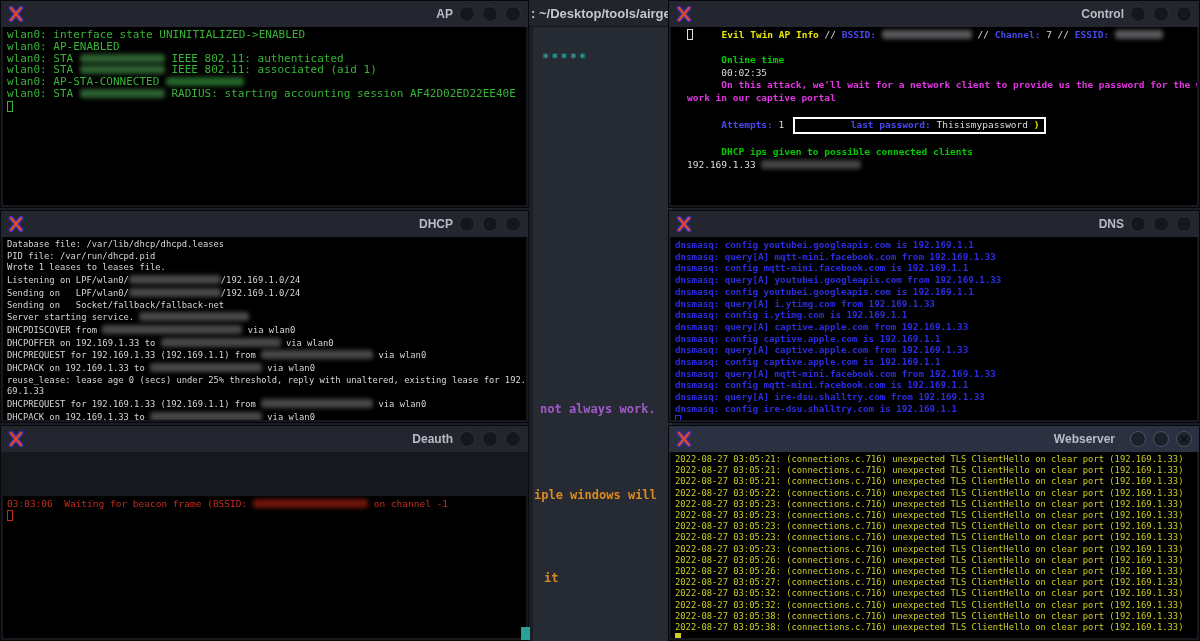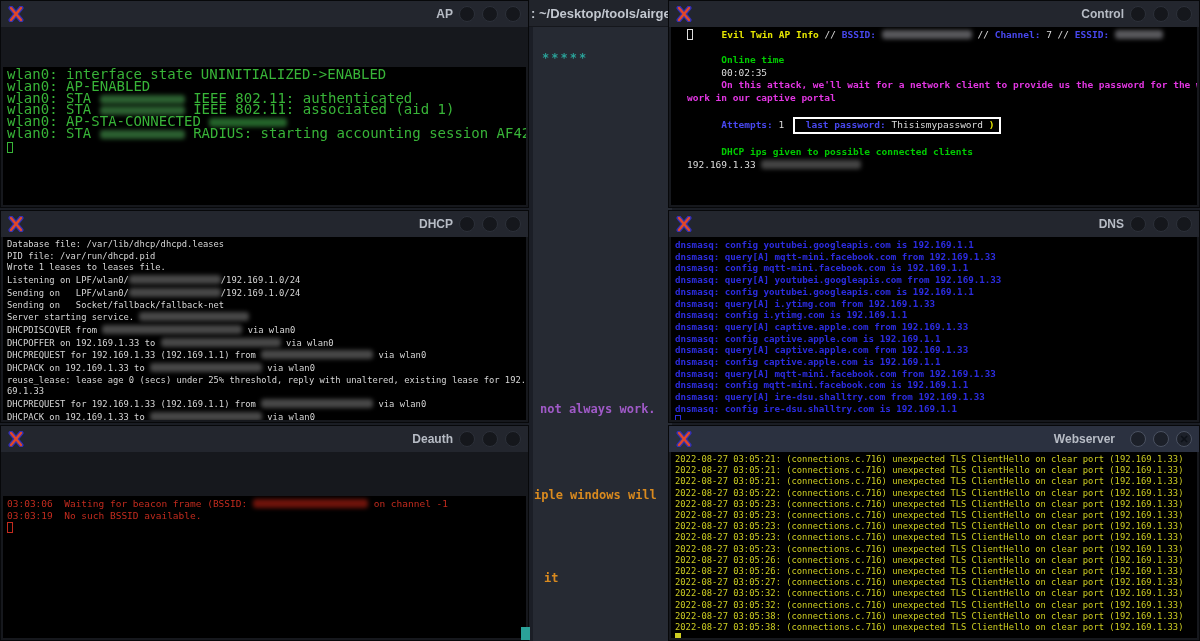--- a/index.html
+++ b/index.html
@@ -36,21 +36,21 @@
   .title{flex:1;text-align:right;color:#b7bcc5;font:bold 12px "Liberation Sans",sans-serif;}
   .btns{display:flex;gap:7px;flex:none;}
   .btn{width:16px;height:16px;border-radius:50%;background:#15171c;border:1px solid #2c3039;
        box-sizing:border-box;padding:0;}
   #win-webserver .btn{border-color:#4a5161;background:#1c2029;}
   .btn.close-active{background:var(--close_blue,#2f81e8);border-color:var(--close_blue,#2f81e8);
        color:#0d1118;font:bold 11px/14px "Liberation Sans",sans-serif;text-align:center;}
 
   .term{flex:1;background:#000;margin:0 2px 2px 2px;padding:2px 4px;overflow:hidden;}
   .ln{white-space:pre;}
-  #win-ap .term{font-size:14px;line-height:11.8px;margin-top:40px;}
+  #win-ap .term{font-size:11px;line-height:11.8px;}
   #win-dhcp .term{font-size:8.8px;line-height:11.7px;}
   #win-deauth .term{font-size:9.5px;line-height:11.8px;}
   #win-control .term{font-size:9.5px;line-height:12.6px;padding-left:16px;}
   #win-dns .term{font-size:9.2px;line-height:11.7px;}
   #win-dns .term .ln{font-weight:bold;}
   #win-webserver .term{font-size:8.8px;line-height:11.2px;}
 
   .redact{display:inline-block;height:9px;border-radius:3px;filter:blur(2px);
           vertical-align:baseline;transform:translateY(1px);}
   .cursor{display:inline-block;width:6px;height:11px;vertical-align:text-bottom;}
@@ -146,21 +146,20 @@
           </svg></span>
       <span class="title">Deauth</span>
       <span class="btns">
           <button class="btn"></button>
           <button class="btn"></button>
           <button class="btn"></button>
         </span>
     </div>
     <div class="term" style="color: rgb(194, 43, 30); margin-top: 44px;">
         <div class="ln"><span>03:03:06  Waiting for beacon frame (BSSID: </span><span class="redact" style="width: 115px; background: rgba(200, 35, 20, 0.55);"></span><span> on channel -1</span></div>
-        <div class="ln"><span>03:03:19  No such BSSID available.</span></div>
         <div class="ln"><span class="cursor hollow" style="color: rgb(194, 43, 30);"></span></div>
       </div>
   </div>
 
   <div class="xwin" id="win-control">
     <div class="titlebar">
       <span class="xicon"><svg viewBox="0 0 16 16" width="16" height="16">
             <path d="M3 2 L13 14" stroke="#3030b8" stroke-width="5" stroke-linecap="round"></path>
             <path d="M13 2 L3 14" stroke="#3030b8" stroke-width="5" stroke-linecap="round"></path>
             <path d="M3 2 L13 14" stroke="#e0482a" stroke-width="2.4" stroke-linecap="round"></path>
@@ -174,21 +173,21 @@
         </span>
     </div>
     <div class="term" style="color: rgb(220, 220, 220);">
         <div class="ln"><span class="cursor hollow" style="color: rgb(220, 220, 220);"></span><span>     </span><span class="seg-b" style="color: rgb(230, 230, 0);">Evil Twin AP Info</span><span> // </span><span class="seg-b" style="color: rgb(72, 72, 240);">BSSID: </span><span class="redact" style="width: 90px; background: rgba(195, 195, 205, 0.45);"></span><span> // </span><span class="seg-b" style="color: rgb(72, 72, 240);">Channel: </span><span>7 </span><span>// </span><span class="seg-b" style="color: rgb(72, 72, 240);">ESSID: </span><span class="redact" style="width: 48px; background: rgba(195, 195, 205, 0.45);"></span></div>
         <div class="ln">&nbsp;</div>
         <div class="ln"><span>      </span><span class="seg-b" style="color: rgb(0, 204, 0);">Online time</span></div>
         <div class="ln"><span>      00:02:35</span></div>
         <div class="ln"><span>      </span><span class="seg-b" style="color: rgb(226, 54, 226);">On this attack, we'll wait for a network client to provide us the password for the wifi net</span></div>
         <div class="ln"><span class="seg-b" style="color: rgb(226, 54, 226);">work in our captive portal</span></div>
         <div class="ln">&nbsp;</div>
-        <div class="ln"><span>      </span><span class="seg-b" style="color: rgb(72, 72, 240);">Attempts: </span><span>1 </span><span class="pwbox"><span class="seg-b" style="color: rgb(72, 72, 240);"> last password: </span><span>Thisismypassword </span><span class="seg-b" style="color: rgb(230, 230, 0);">)</span></span></div>
+        <div class="ln"><span>      </span><span class="seg-b" style="color: rgb(72, 72, 240);">Attempts: </span><span>1 </span><span class="pwbox"><span class="seg-b" style="color: rgb(72, 72, 240); margin-left: 45px;"> last password: </span><span>Thisismypassword </span><span class="seg-b" style="color: rgb(230, 230, 0);">)</span></span></div>
         <div class="ln">&nbsp;</div>
         <div class="ln"><span>      </span><span class="seg-b" style="color: rgb(0, 204, 0);">DHCP ips given to possible connected clients</span></div>
         <div class="ln"><span>192.169.1.33 </span><span class="redact" style="width: 100px; background: rgba(150, 150, 150, 0.45);"></span></div>
       </div>
   </div>
 
   <div class="xwin" id="win-dns">
     <div class="titlebar">
       <span class="xicon"><svg viewBox="0 0 16 16" width="16" height="16">
             <path d="M3 2 L13 14" stroke="#3030b8" stroke-width="5" stroke-linecap="round"></path>

